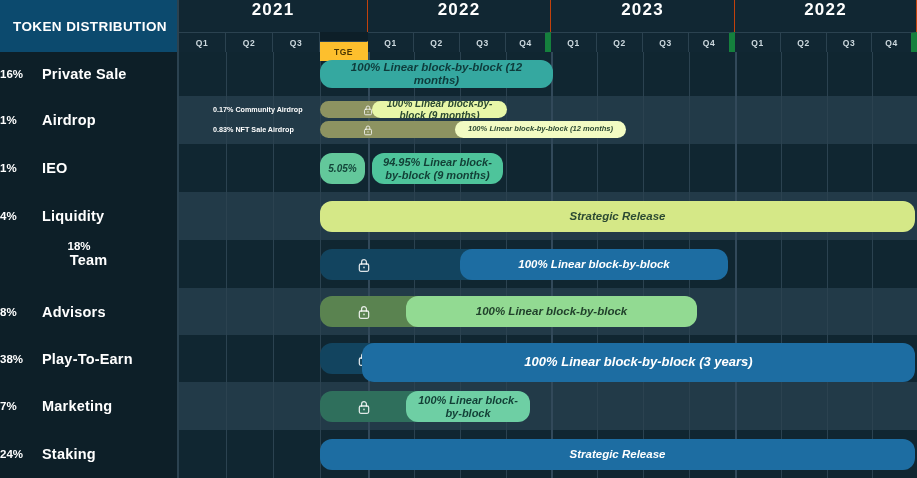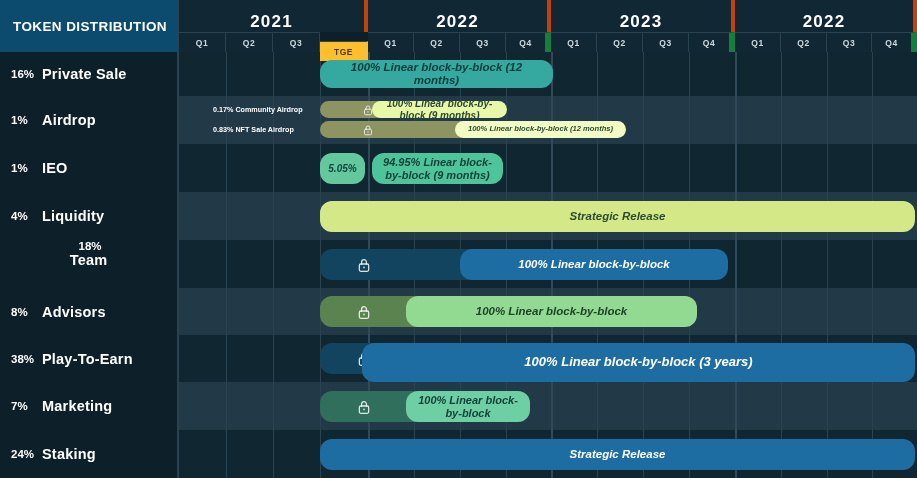--- a/index.html
+++ b/index.html
@@ -29,22 +29,22 @@
   #header-left .title {
     color: #ffffff;
     font-size: 13.5px;
     font-weight: bold;
     letter-spacing: .4px;
     padding-left: 13px;
   }
   .year-cell {
     top: 0; height: 32px;
     background: #112733;
-    border-right: 4px solid #c2410c;
-    display: flex; align-items: flex-end; justify-content: center;
+    border-right: 1px solid #c2410c;
+    display: flex; align-items: flex-start; justify-content: center;
   }
   .year-cell .ylabel {
     color: #ffffff;
     font-size: 17px;
     font-weight: bold;
     letter-spacing: 1.2px;
   }
   .q-cell {
     top: 32px; height: 20px;
     background: #112733;
@@ -69,21 +69,21 @@
   .rowlabel {
     left: 0; width: 179px;
     border-right: 2px solid #2b4250;
     display: flex; align-items: center;
   }
   .rowlabel .pct {
     color: #ffffff;
     font-size: 11.5px;
     font-weight: bold;
     width: 42px;
-    padding-left: 11px;
+    padding-left: 0;
     box-sizing: border-box;
   }
   .rowlabel .name {
     color: #ffffff;
     font-size: 14.5px;
     font-weight: bold;
     letter-spacing: .2px;
   }
 
   

